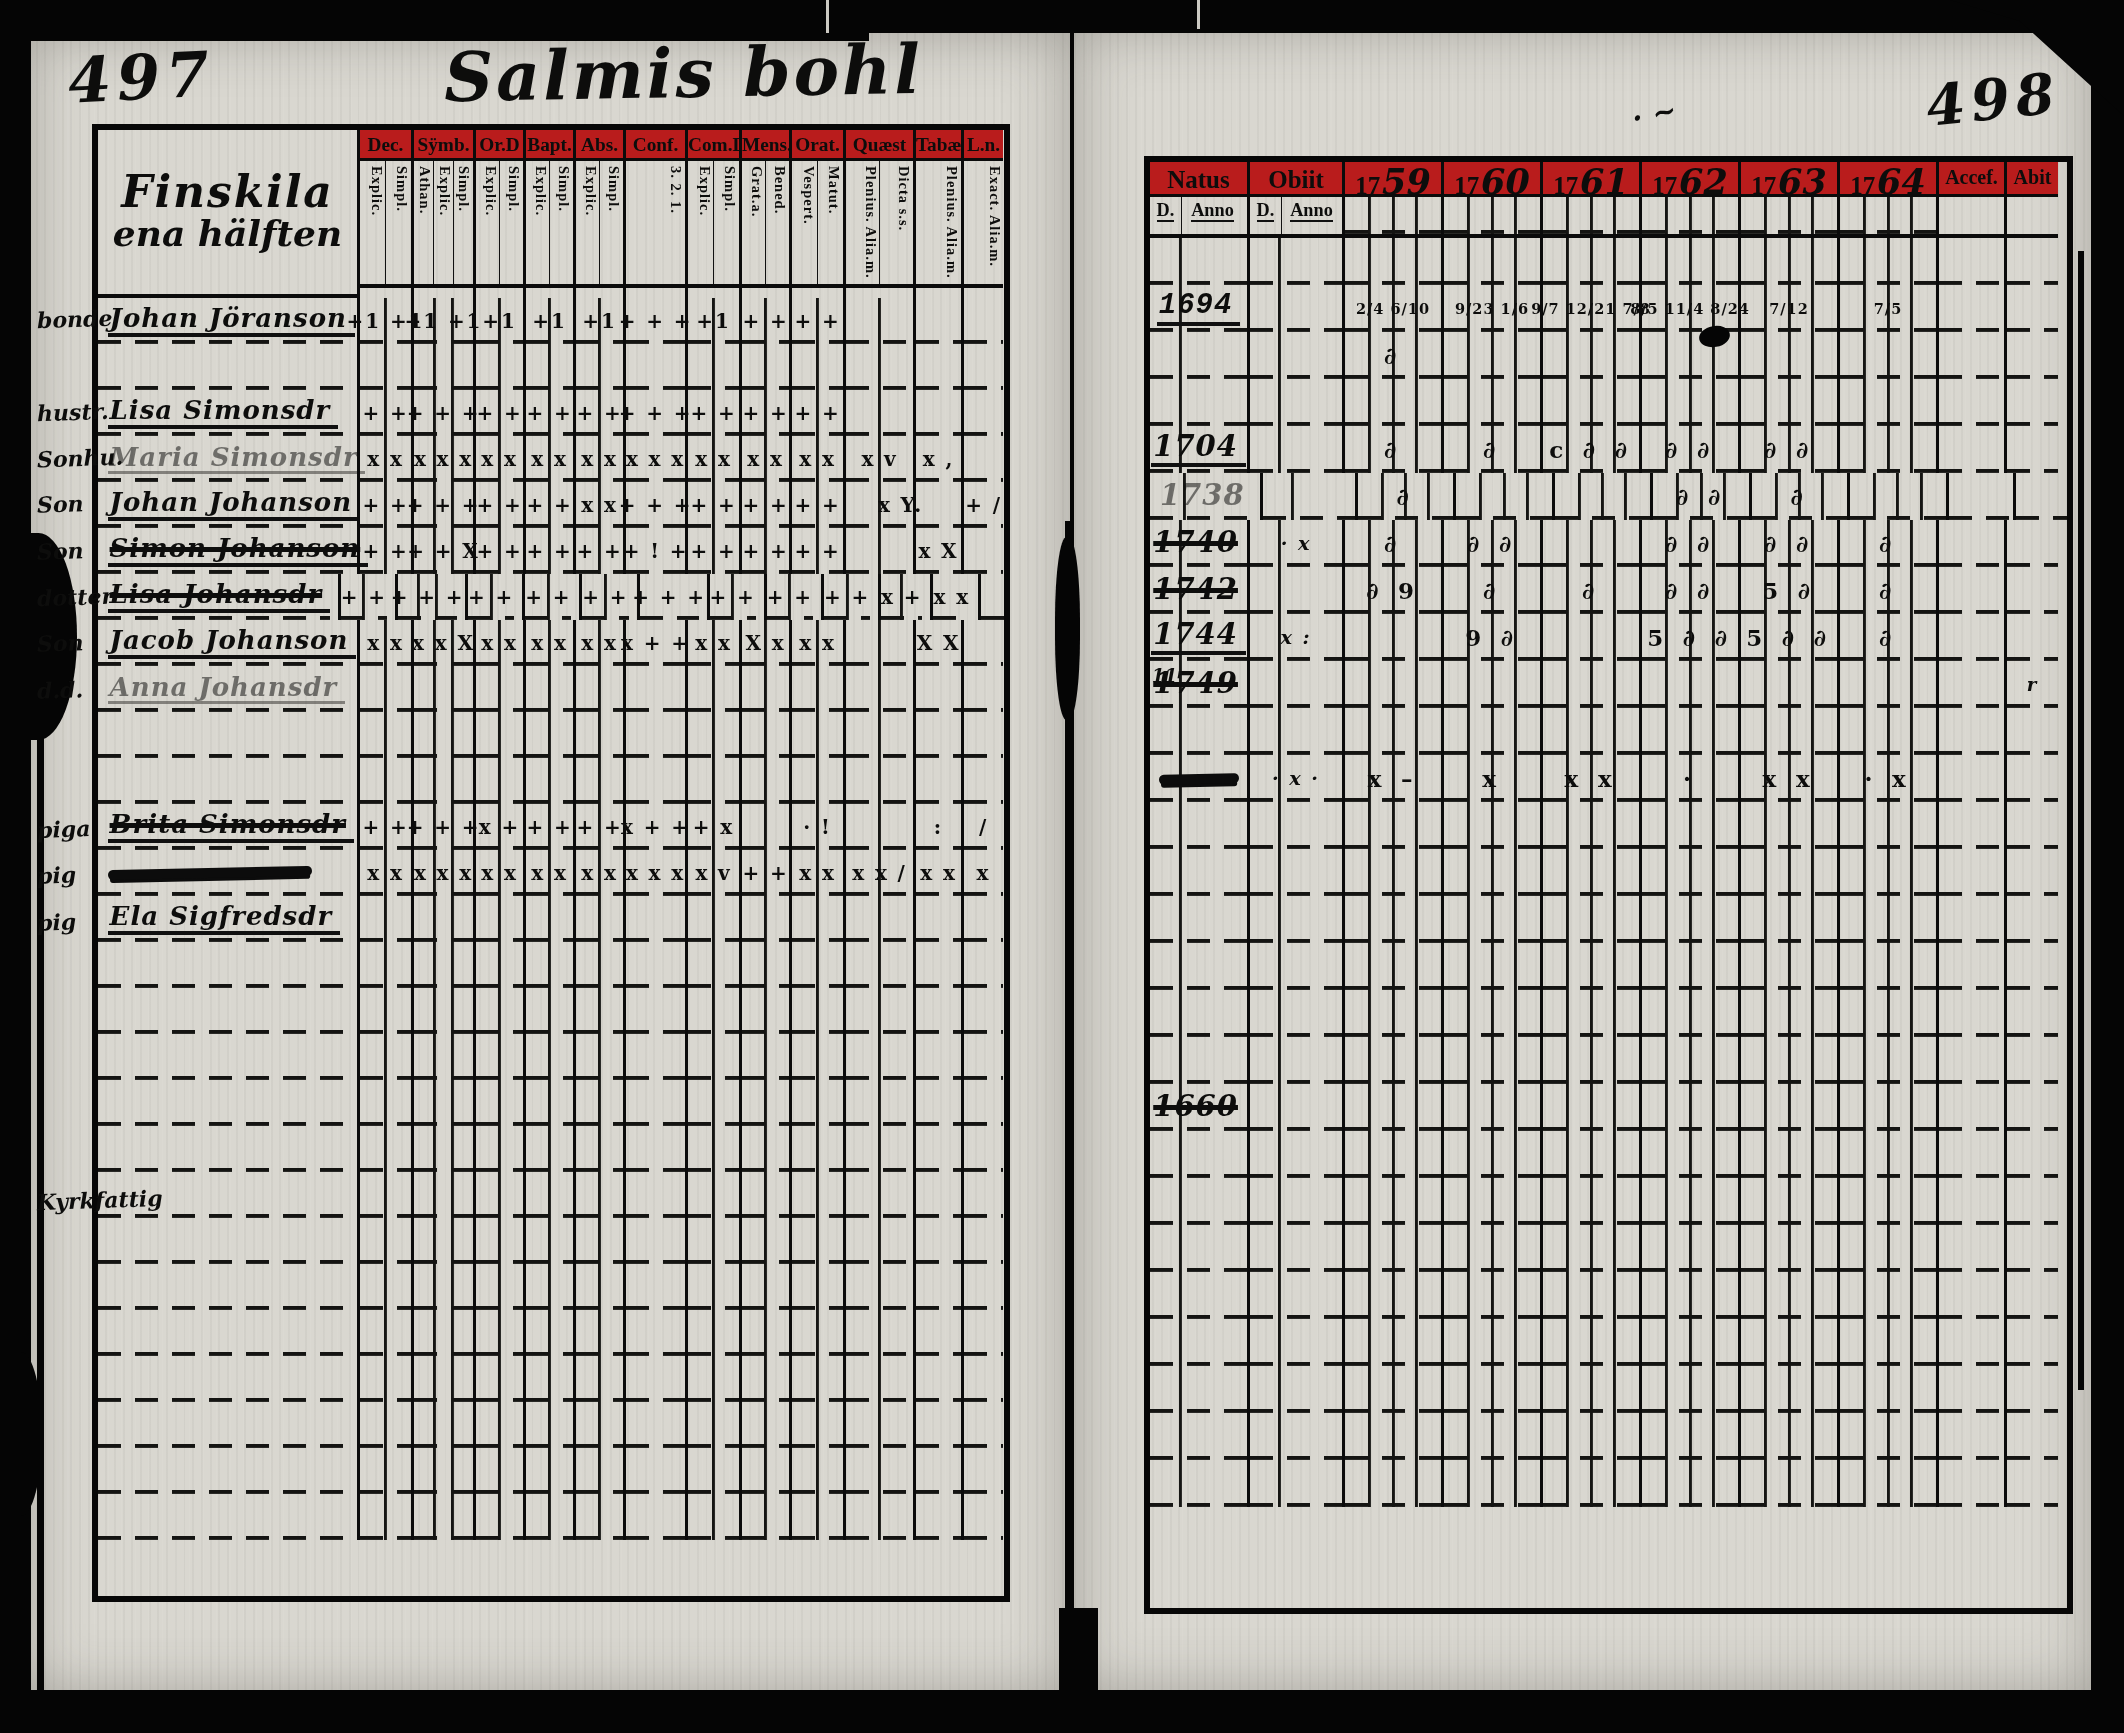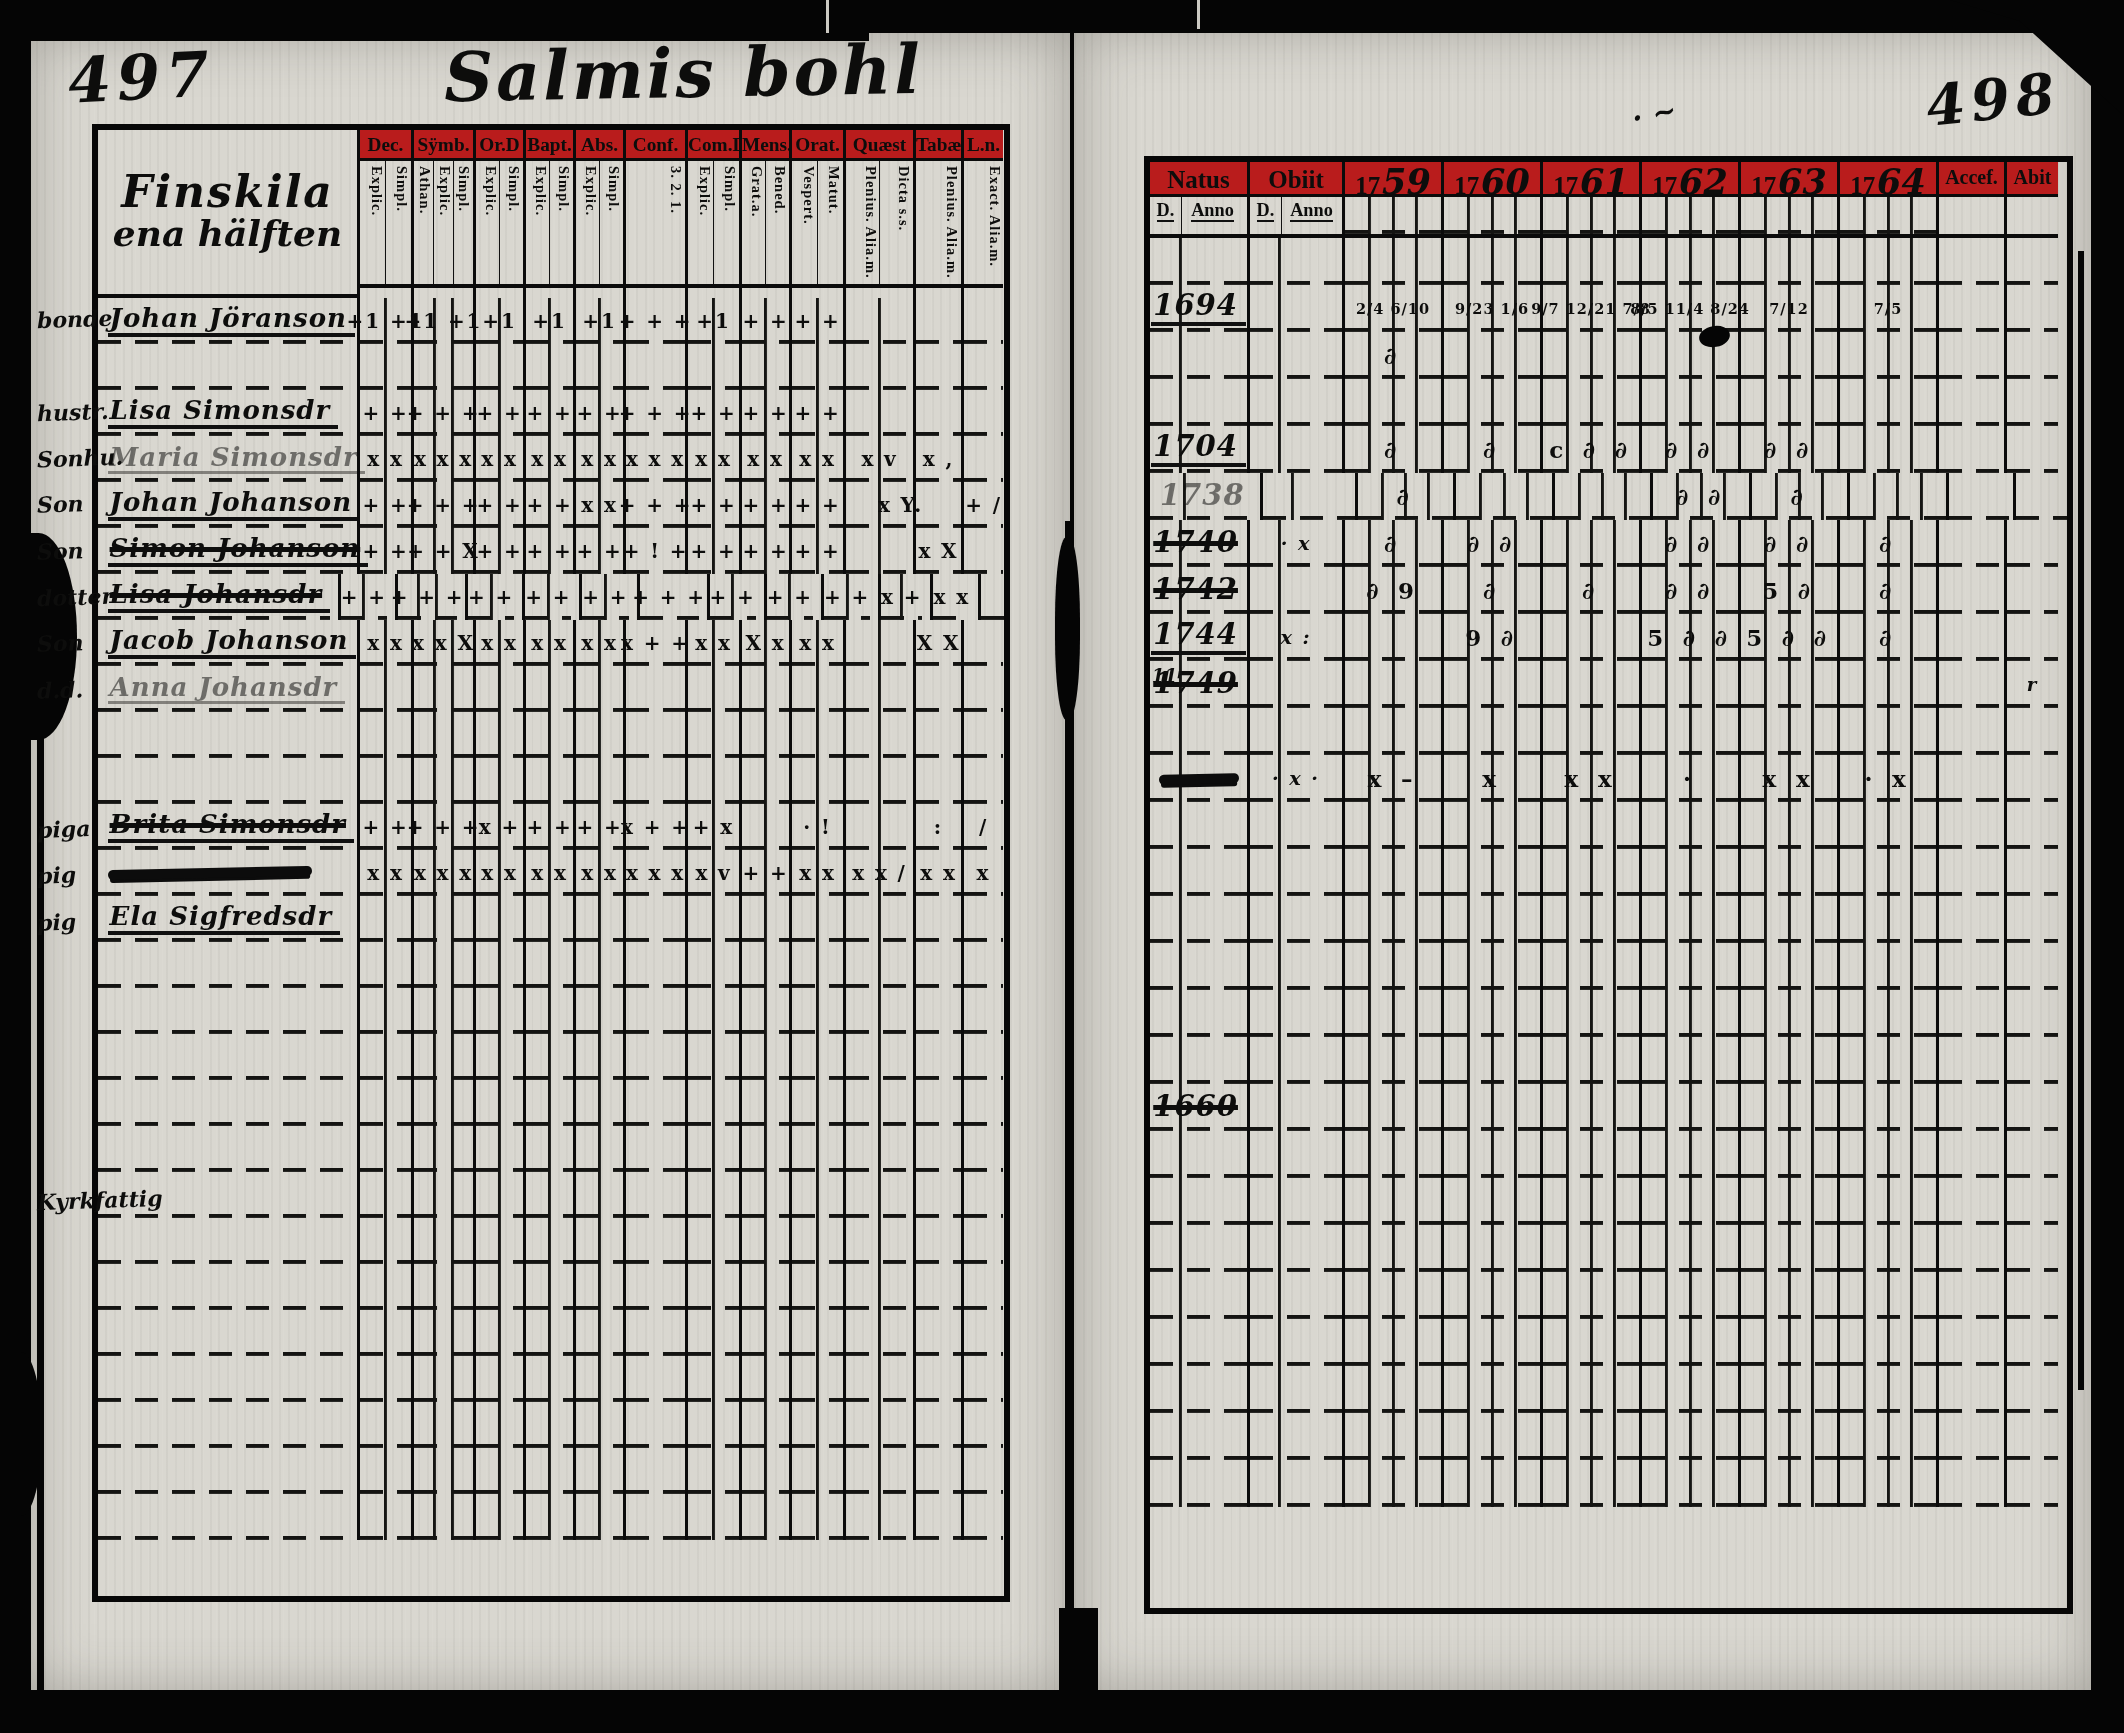--- a/index.html
+++ b/index.html
@@ -734,21 +734,21 @@
           <div class="bcell v4" style="width: 99px;"></div>
           <div class="bcell v4" style="width: 99px;"></div>
           <div class="bcell v4" style="width: 99px;"></div>
           <div class="bcell v4" style="width: 99px;"></div>
           <div class="bcell v4" style="width: 99px;"></div>
           <div class="bcell dash hand" style="width: 68px;"></div>
           <div class="bcell dash hand" style="width: 54px; font-size: 18.3px;"></div>
         </div>
         <div class="brow" style="height: 47px;">
           <div class="bcell vna hand" style="width: 97px; font-size: 29px; letter-spacing: 1px;">
-            <span class="nm underline hand" style="border-bottom-width: 4.8px;">1694</span>
+            <span class="nm underline hand" style="border-bottom-width: 4.8px; font-family: Liberation Mono, monospace;">1694</span>
           </div>
           <div class="bcell vna hand" style="width: 95px; font-size: 19.3px;"></div>
           <div class="bcell v4 fracs" style="width: 99px;">2/4 6/10</div>
           <div class="bcell v4 fracs" style="width: 99px;">9/23 1/6</div>
           <div class="bcell v4 fracs" style="width: 99px;">9/7 12/21 7/8</div>
           <div class="bcell v4 fracs" style="width: 99px;">8/5 11/4 8/24</div>
           <div class="bcell v4 fracs" style="width: 99px;">7/12</div>
           <div class="bcell v4 fracs" style="width: 99px;">7/5</div>
           <div class="bcell dash hand" style="width: 68px;"></div>
           <div class="bcell dash hand" style="width: 54px; font-size: 18.3px;"></div>

